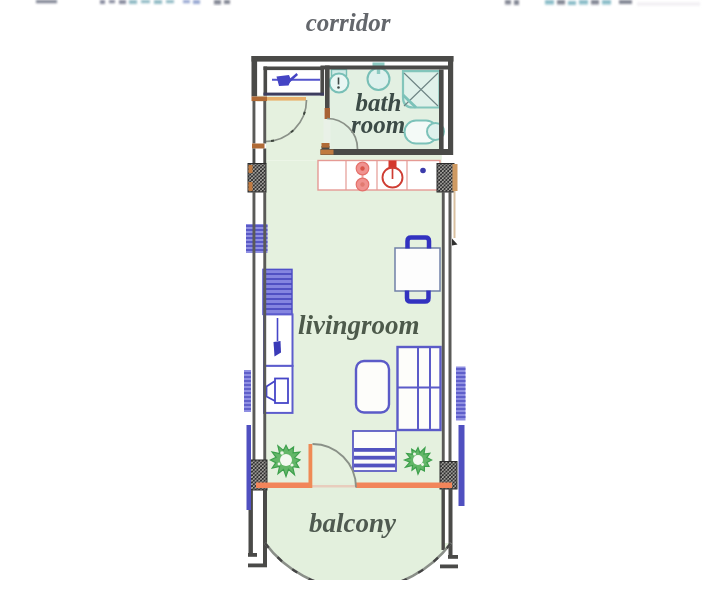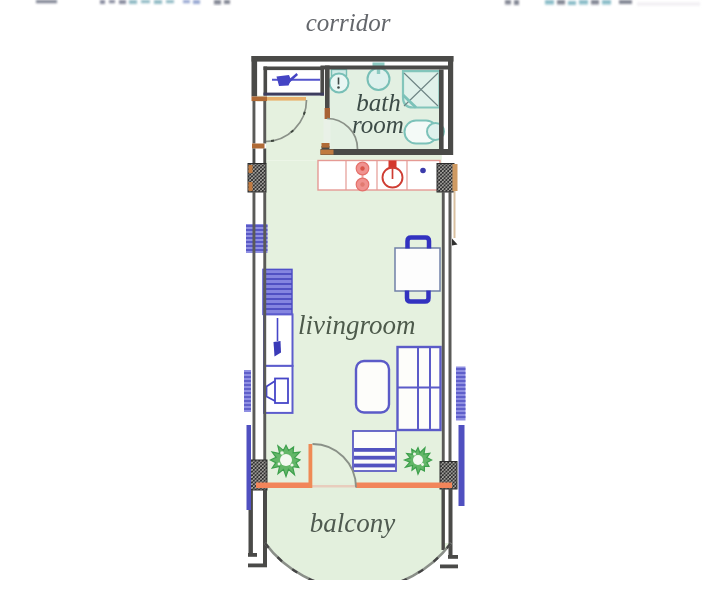--- a/index.html
+++ b/index.html
@@ -1,16 +1,16 @@
 <!DOCTYPE html>
 <html><head>
 <meta charset="utf-8">
 <style>
   html,body{margin:0;padding:0;background:#ffffff;}
-  .page{position:relative;width:718px;height:580px;background:#a21caf;overflow:hidden;}
+  .page{position:relative;width:718px;height:580px;background:#a21caf;overflow:hidden;font-weight:bold;}
   .art{filter:blur(0.6px);}
   svg{position:absolute;left:0;top:0;}
   .lbl{font-family:"Liberation Serif", serif;font-style:italic;}
 </style>
 </head>
 <body>
 <div class="page">
 <svg class="art" width="718" height="600" viewBox="0 0 718 600">
   <defs>
     <pattern id="hatchCol" width="3.6" height="3.6" patternUnits="userSpaceOnUse">

